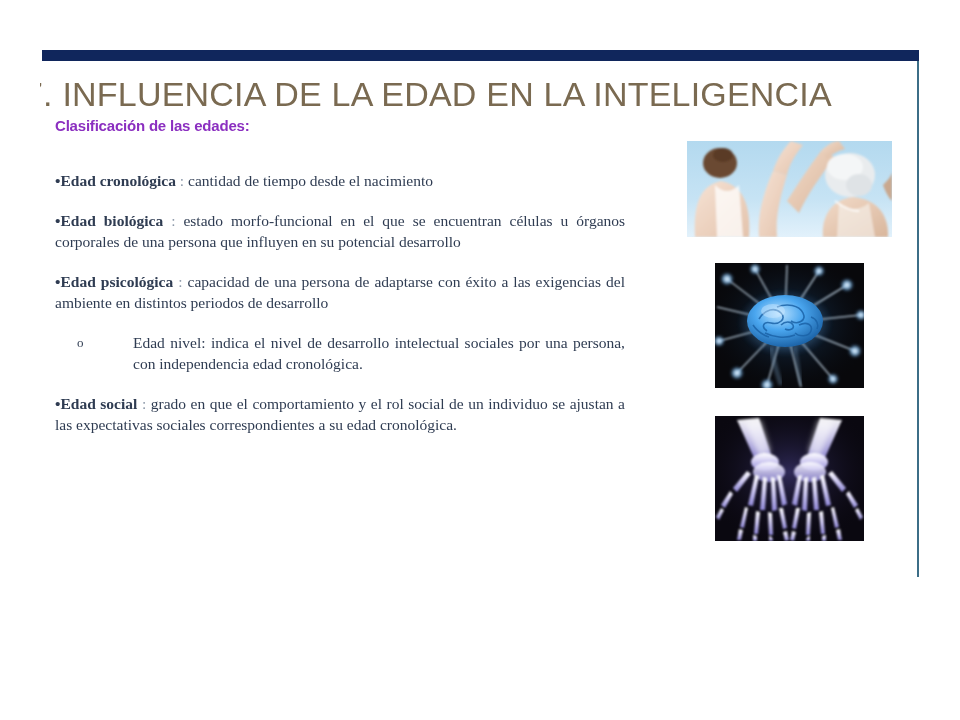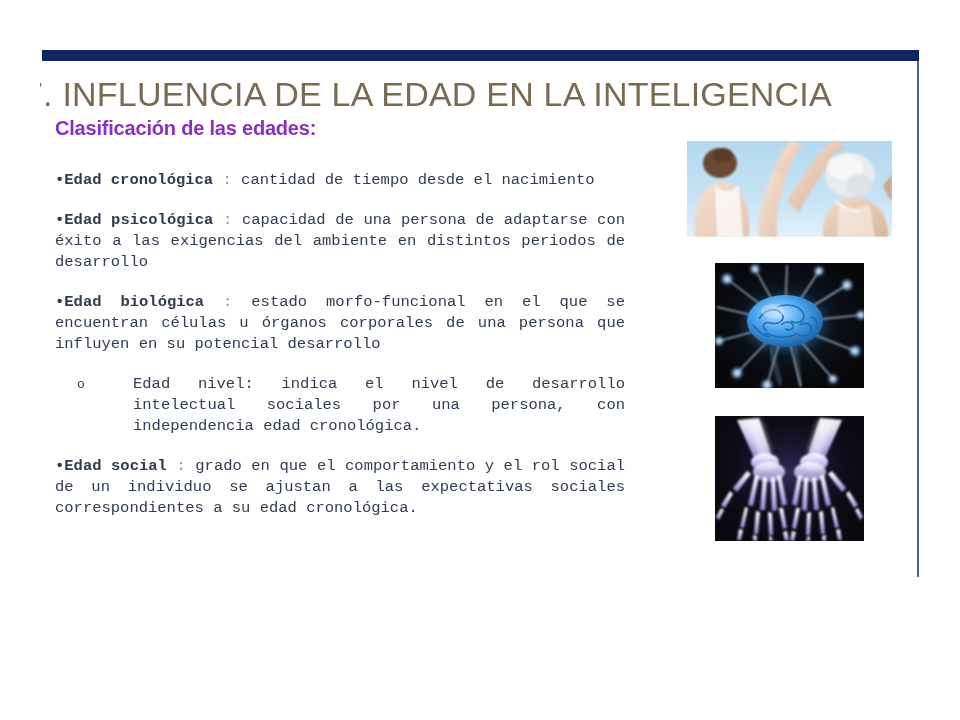--- a/index.html
+++ b/index.html
@@ -65,37 +65,37 @@
     color: #7a6a51;
     letter-spacing: 0.2px;
     font-family: "Liberation Sans", sans-serif;
   }
 
   
   #subtitle {
     position: absolute;
     left: 55px;
     top: 117px;
-    font-size: 20px;
+    font-size: 15px;
     font-weight: bold;
     color: #8b2fc0;
     letter-spacing: -0.2px;
     font-family: "Liberation Sans", sans-serif;
   }
 
   
   #body-col {
     position: absolute;
     left: 55px;
     top: 170px;
     width: 570px;
     color: #2f3c52;
     font-size: 15.5px;
     line-height: 21px;
-    font-family: Liberation Mono, monospace;
+    font-family: Liberation Serif, serif;
   }
   .para {
     margin: 0 0 19px 0;
     text-align: justify;
     text-justify: inter-word;
   }
   .para:last-child { margin-bottom: 8px; }
   .para .bullet {
     font-weight: bold;
   }
@@ -172,29 +172,29 @@
 
   <div id="body-col">
 
     <p class="para">
       <span class="bullet">•</span><span class="term">Edad cronológica</span>
       <span class="colon">:</span>
       <span>cantidad de tiempo desde el nacimiento</span>
     </p>
 
     <p class="para">
+      <span class="bullet">•</span><span class="term">Edad biológica</span>
+      <span class="colon">:</span>
+      <span>estado morfo-funcional en el que se encuentran células u órganos corporales de una persona que influyen en su potencial desarrollo</span>
+    </p>
+
+    <p class="para">
       <span class="bullet">•</span><span class="term">Edad psicológica</span>
       <span class="colon">:</span>
       <span>capacidad de una persona de adaptarse con éxito a las exigencias del ambiente en distintos periodos de desarrollo</span>
-    </p>
-
-    <p class="para">
-      <span class="bullet">•</span><span class="term">Edad biológica</span>
-      <span class="colon">:</span>
-      <span>estado morfo-funcional en el que se encuentran células u órganos corporales de una persona que influyen en su potencial desarrollo</span>
     </p>
 
     <p class="sub-para">
       <span class="sub-marker">o</span>
       <span class="term">Edad nivel</span><span class="colon">:</span>
       <span>indica el nivel de desarrollo intelectual sociales por una persona, con independencia edad cronológica.</span>
     </p>
 
     <p class="para">
       <span class="bullet">•</span><span class="term">Edad social</span>

